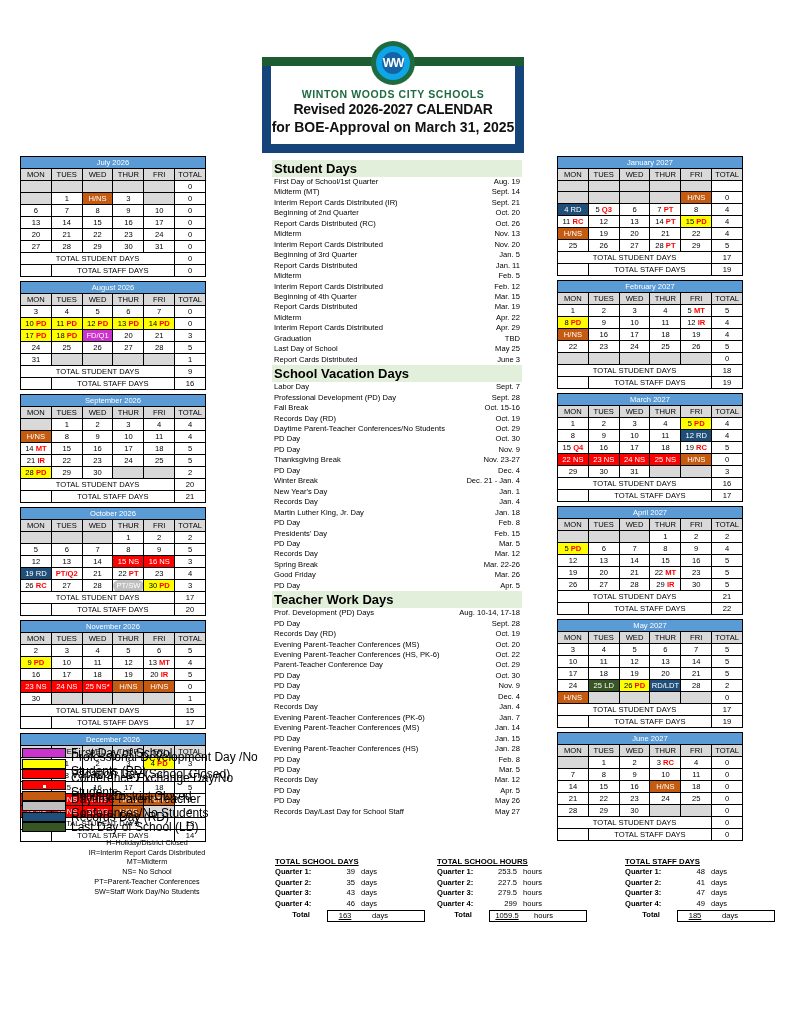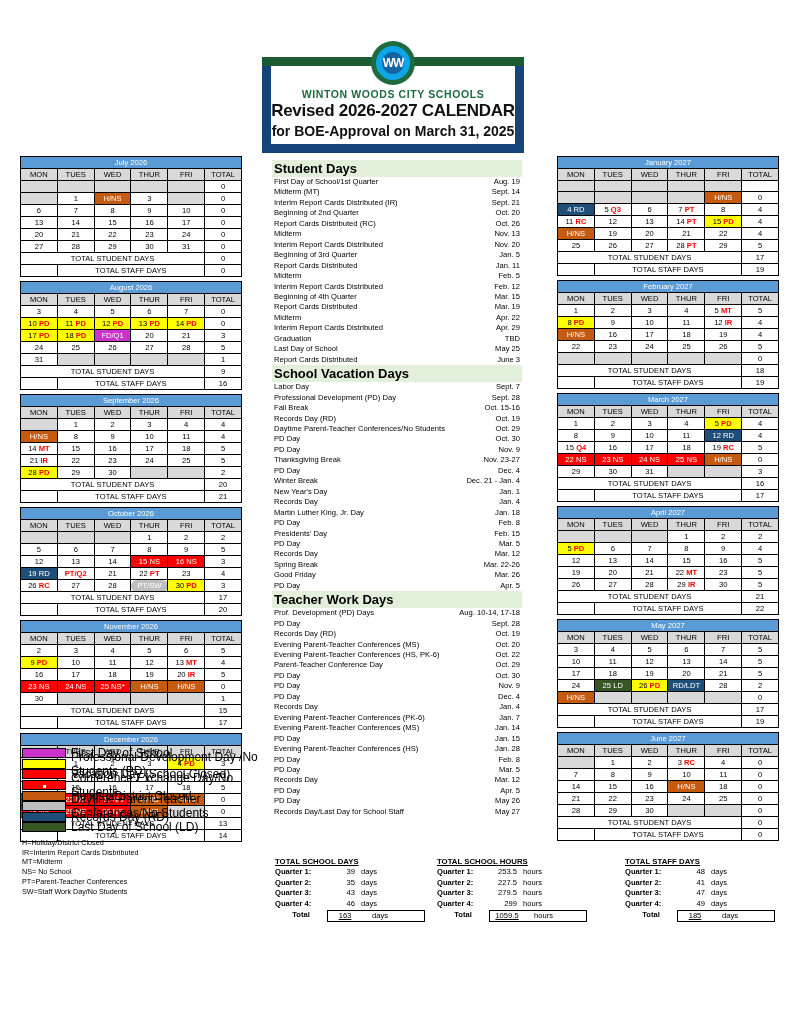--- a/index.html
+++ b/index.html
@@ -21,29 +21,29 @@
   .hdr-frame:after{ content:""; position:absolute; left:-9px; right:-9px; top:-9px; height:9px; background:#1d5c33;}
   .hdr-inner { position:absolute; inset:9px; background:#fff; display:flex;
      flex-direction:column; align-items:center; justify-content:flex-start; padding-top:22px; }
   .hdr-logo { position:absolute; left:50%; top:-16px; transform:translateX(-50%);
      width:44px; height:44px; border-radius:50%; background:#1d6b3f;
      display:flex; align-items:center; justify-content:center; z-index:5; }
   .hdr-logo .ring { width:34px;height:34px;border-radius:50%;background:#1464a5;
      border:6px solid #0ea5e9; display:flex;align-items:center;justify-content:center;
      color:#fff; font-weight:bold; font-size:12px; letter-spacing:-1px;}
   .hdr-l1 { font-size:10.5px; font-weight:bold; color:#1d6b3f; letter-spacing:0.6px; }
-  .hdr-l2 { font-size:17px; font-weight:bold; color:#111; letter-spacing:-0.3px; margin-top:1px;}
+  .hdr-l2 { font-size:14px; font-weight:bold; color:#111; letter-spacing:-0.3px; margin-top:1px;}
   .hdr-l3 { font-size:14px; font-weight:bold; color:#111; margin-top:2px;}
 
   
   .calcol { position:absolute; width:222px; }
   #col-left { left:20px; top:156px; }
   #col-right { left:557px; top:156px; }
 
-  table.cal { border-collapse:collapse; width:222px; table-layout:fixed; margin-bottom:4px; }
+  table.cal { border-collapse:collapse; width:186px; table-layout:fixed; margin-bottom:4px; }
   table.cal td, table.cal th { border:1px solid #000; height:11.4px; font-size:7.6px;
      text-align:center; padding:0; line-height:11px; font-weight:normal; }
   .mhead td { background:#5b9bd5; color:#ffffff; font-weight:bold; font-size:8.4px; height:12px;}
   .dhead td { background:#d9d9d9; font-weight:bold; font-size:7.4px; }
   td.tot { width:40px; font-weight:bold; }
   td.day { width:36.4px; }
   td.blank { background:#d9d9d9; }
   .sumrow td { font-weight:bold; font-size:7.6px; text-align:right; padding-right:3px;}
   .sumrow td.tot { text-align:center; }
   .staffrow td { font-size:7.6px; text-align:right; padding-right:3px; font-weight:normal;}
@@ -68,21 +68,21 @@
 
   
   #legend { position:absolute; left:22px; top:748px; width:250px; }
   .lgrow { display:flex; align-items:center; height:10.6px; }
   .swatch { width:44px; height:10px; border:1px solid #000; flex:none; }
   .lgtxt { font-size:12px; padding-left:5px; }
   .s-fd{background:#cc33cc;} .s-pd{background:#ffff00;} .s-vac{background:#ff0000;}
   .s-ce{background:#ff0000;} .s-hol{background:#c55a11;} .s-pt{background:#bfbfbf;}
   .s-rd{background:#1f4e79;} .s-ld{background:#375623;}
   .s-ce:after{content:"";display:block;margin:3.5px auto;width:3px;height:3px;background:#fff;}
-  #abbrev { position:absolute; left:22px; top:838px; width:250px; }
+  #abbrev { position:absolute; left:22px; top:838px; width:250px;text-align:center; }
   .abrow { font-size:7.2px; line-height:9.7px; }
 
   
   .totbox { position:absolute; font-size:7.6px; }
   #tot-days { left:275px; top:857px; }
   #tot-hours { left:437px; top:857px; }
   #tot-staff { left:625px; top:857px; }
   .totbox .tt { font-weight:bold; text-decoration:underline; font-size:7.8px; margin-bottom:1px;}
   .trow { display:flex; line-height:10.6px; }
   .trow .q { width:52px; font-weight:bold; }

